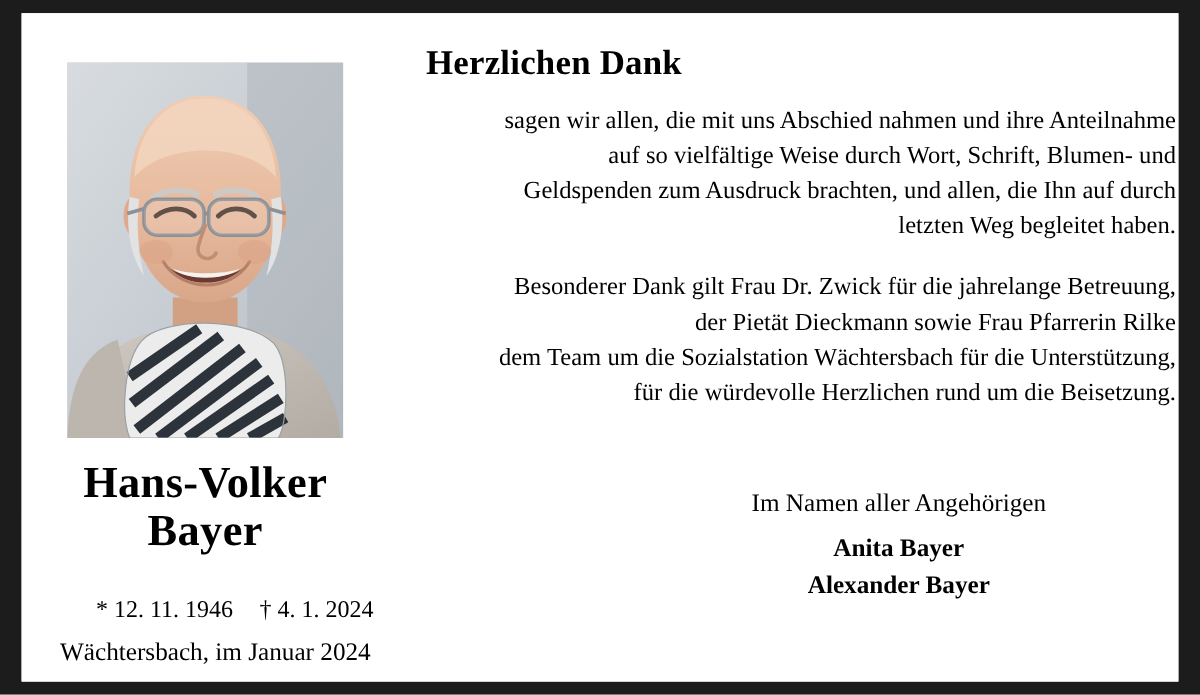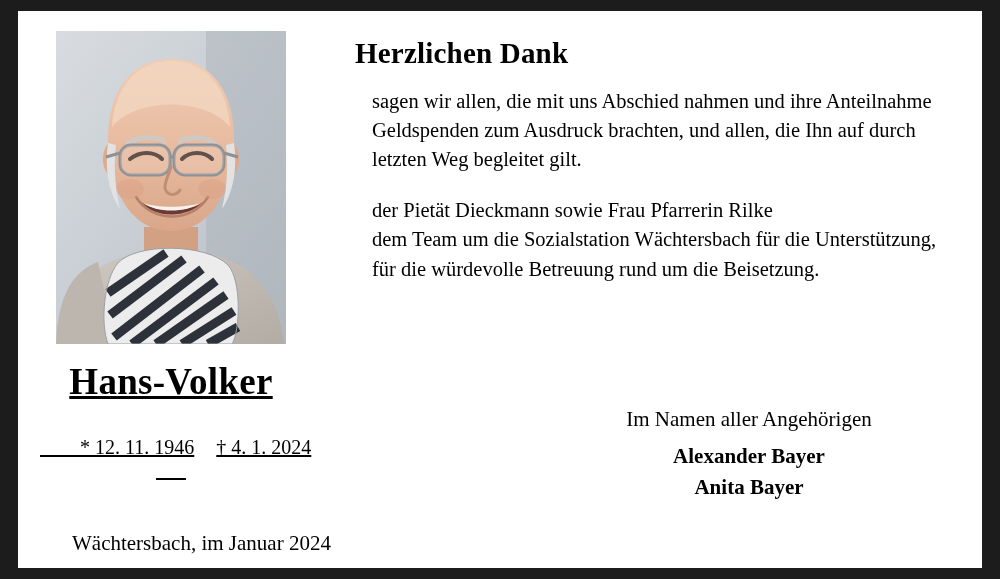--- a/index.html
+++ b/index.html
@@ -29,23 +29,22 @@
     position: relative;
     width: 100%;
     height: 100%;
     background: #ffffff;
   }
 
   
   .left-col {
     position: absolute;
     left: 38px;
-    top: 20px;
+    top: 41px;
     width: 262px;
-    text-decoration: underline;
   }
   .portrait {
     width: 230px;
     height: 313px;
     overflow: hidden;
     position: relative;
     background: #cfd3d6;
   }
   .portrait svg { display: block; }
 
@@ -66,42 +65,43 @@
     text-align: center;
     font-size: 20px;
     width: 262px;
     margin-left: -16px;
     white-space: pre;
   }
   .dates .birth { margin-right: 22px; }
 
   .place-date {
     position: absolute;
-    left: 54px;
+    left: 32px;
     bottom: 12px;
     font-size: 21px;
   }
 
   
   .right-col {
     position: absolute;
     left: 337px;
     top: 26px;
     width: 625px;
   }
   .thanks-title {
     font-weight: bold;
     font-size: 29px;
     letter-spacing: 0.2px;
     margin: 0 0 17px 0;
   }
   .para {
     font-size: 20.5px;
     line-height: 1.42;
-    margin: 0 0 22px 17px;
+    margin: 0 0 22px 0;
+    text-align: right;
   }
   .para:last-child { margin-bottom: 0; }
   .para .ln { display: block; white-space: nowrap; }
 
   .signature {
     position: absolute;
     right: 18px;
     bottom: 66px;
     text-align: center;
     width: 430px;
@@ -207,45 +207,48 @@
             <path d="M80 166 C96 192 136 192 152 166" stroke="#b5806a" stroke-width="2.5" fill="none" stroke-linecap="round"></path>
 
             <ellipse cx="74" cy="158" rx="14" ry="10" fill="#d79b7d" opacity="0.35"></ellipse>
             <ellipse cx="156" cy="158" rx="14" ry="10" fill="#d79b7d" opacity="0.35"></ellipse>
           </g>
         </svg>
       </div>
 
       <div class="deceased-name">
         <span>Hans-Volker</span>
+        <span class="line2">Bayer</span>
       </div>
 
       <div class="dates">
         <span class="birth">* 12. 11. 1946</span><span class="death">† 4. 1. 2024</span>
       </div>
     </div>
 
     <div class="place-date">Wächtersbach, im Januar 2024</div>
 
     <div class="right-col">
       <div class="thanks-title">Herzlichen Dank</div>
 
       <div class="para">
         <span class="ln">sagen wir allen, die mit uns Abschied nahmen und ihre Anteilnahme</span>
+        <span class="ln">auf so vielfältige Weise durch Wort, Schrift, Blumen- und</span>
         <span class="ln">Geldspenden zum Ausdruck brachten, und allen, die Ihn auf durch</span>
-        <span class="ln">letzten Weg begleitet gilt.</span>
+        <span class="ln">letzten Weg begleitet haben.</span>
       </div>
 
       <div class="para">
+        <span class="ln">Besonderer Dank gilt Frau Dr. Zwick für die jahrelange Betreuung,</span>
         <span class="ln">der Pietät Dieckmann sowie Frau Pfarrerin Rilke</span>
         <span class="ln">dem Team um die Sozialstation Wächtersbach für die Unterstützung,</span>
-        <span class="ln">für die würdevolle Betreuung rund um die Beisetzung.</span>
+        <span class="ln">für die würdevolle Herzlichen rund um die Beisetzung.</span>
       </div>
     </div>
 
     <div class="signature">
       <div class="sig-intro">Im Namen aller Angehörigen</div>
+      <div class="sig-name">Anita Bayer</div>
       <div class="sig-name">Alexander Bayer</div>
-      <div class="sig-name">Anita Bayer</div>
     </div>
 
   </div>
 </div>
 
 </body></html>

